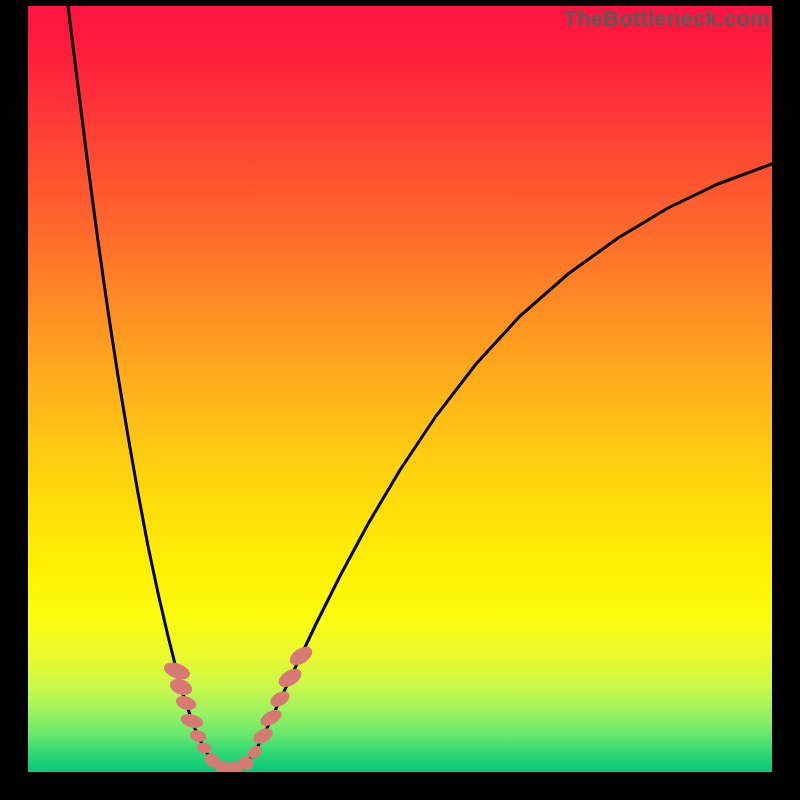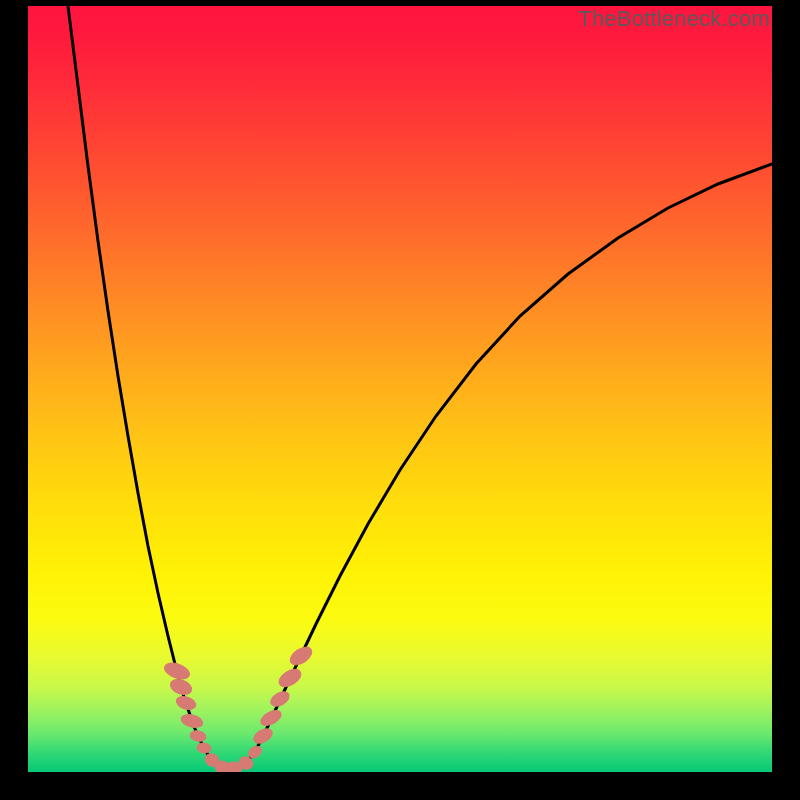--- a/index.html
+++ b/index.html
@@ -44,21 +44,21 @@
       #16cf77 99%,
       #08c878 100%
     );
   }
   .watermark {
     position: absolute;
     top: 6px;
     right: 30px;
     color: #5a5a5a;
     font-size: 22px;
-    font-weight: 400;
+    font-weight: 700;
     letter-spacing: 0.2px;
     user-select: none;
   }
   svg.curve {
     position: absolute;
     inset: 0;
     width: 100%;
     height: 100%;
   }
   .curve-path {

